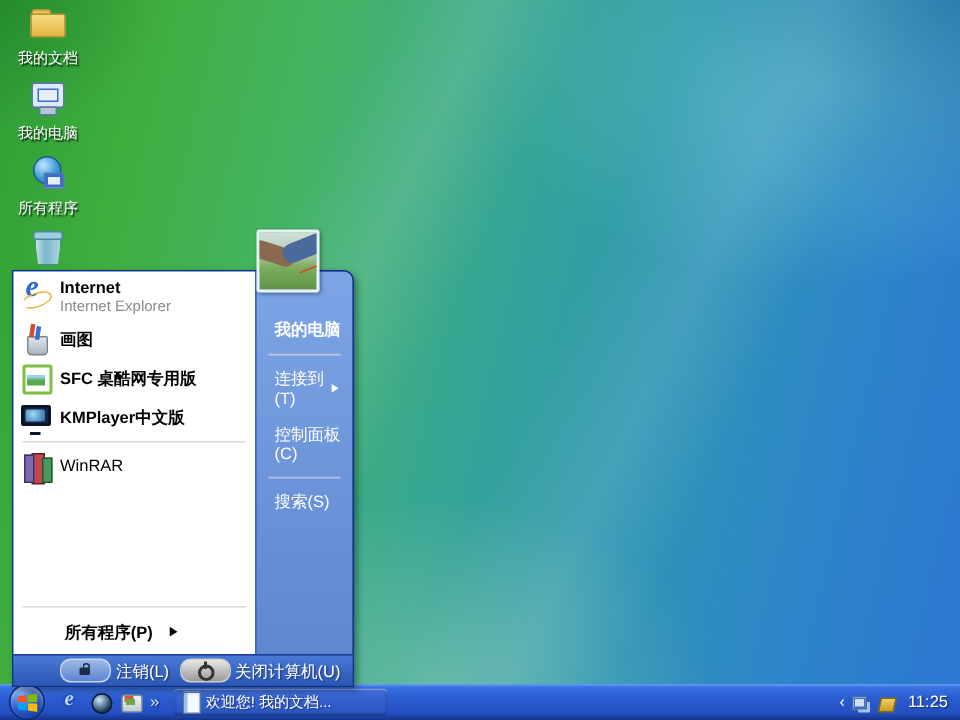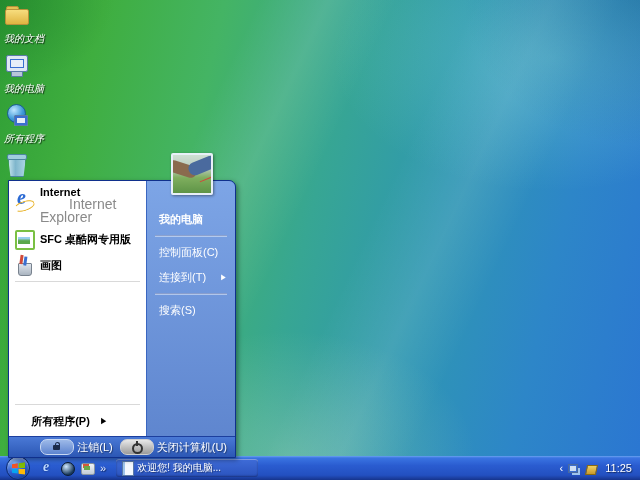--- a/index.html
+++ b/index.html
@@ -8,44 +8,44 @@
     background:
       radial-gradient(30% 30% at 0% 0%, rgba(0,70,20,.22), transparent 60%),
       radial-gradient(55% 45% at 86% 12%, rgba(150,232,228,.30), transparent 62%),
       radial-gradient(50% 55% at 100% 0%, rgba(10,88,120,.45), transparent 55%),
       radial-gradient(45% 40% at 45% 95%, rgba(190,226,184,.32), transparent 65%),
       linear-gradient(115deg, transparent 30%, rgba(255,255,255,.12) 38%, transparent 46%, transparent 55%, rgba(255,255,255,.10) 64%, transparent 72%),
       linear-gradient(103deg, #2f9e35 0%, #3fae3f 14%, #44b464 30%, #37a693 48%, #2f97b2 65%, #2d86c8 82%, #2b76d2 100%);
   }
   
   .dicons{position:absolute;left:4px;top:2px;width:60px;}
-  .dicon{width:56px;height:46px;margin-bottom:4px;cursor:default;font-style:italic;}
+  .dicon{width:56px;height:46px;margin-bottom:4px;text-align:center;cursor:default;}
   .dicon .lbl{display:block;margin-top:1px;font-size:10px;color:#fff;text-shadow:1px 1px 1px rgba(0,0,0,.8);line-height:11px;}
   .ig{display:inline-block;width:26px;height:26px;position:relative;}
   
   .i-folder::before{content:"";position:absolute;left:2px;top:4px;width:11px;height:5px;background:#e6c054;border:1px solid #b8923a;border-radius:2px 2px 0 0;}
   .i-folder::after{content:"";position:absolute;left:1px;top:7px;width:22px;height:14px;background:linear-gradient(#f7dd7e,#e0b441);border:1px solid #b8923a;border-radius:2px;}
   
   .i-comp::before{content:"";position:absolute;left:2px;top:3px;width:20px;height:15px;background:#e7eef8;border:1px solid #5a7ba8;border-radius:2px;box-shadow:inset 0 0 0 3px #dfe8f4, inset 0 0 0 4px #3a6fd0;}
   .i-comp::after{content:"";position:absolute;left:7px;top:19px;width:10px;height:4px;background:#b9c6da;border:1px solid #5a7ba8;border-radius:1px;}
   
   .i-net::before{content:"";position:absolute;left:3px;top:2px;width:17px;height:17px;border-radius:50%;background:radial-gradient(circle at 35% 30%, #bfe6ff, #3f9ad8 55%, #1f6cb0);border:1px solid #1c5c96;}
   .i-net::after{content:"";position:absolute;left:10px;top:13px;width:12px;height:9px;background:#e7eef8;border:1px solid #5a7ba8;border-radius:1px;box-shadow:inset 0 0 0 2px #3a6fd0;}
   
   .i-bin::before{content:"";position:absolute;left:4px;top:5px;width:16px;height:18px;background:linear-gradient(90deg,#bfe0ea,#7fb6cc 40%,#a9d4e2);border:1px solid #4c86a0;clip-path:polygon(0 0,100% 0,86% 100%,14% 100%);}
   .i-bin::after{content:"";position:absolute;left:3px;top:2px;width:18px;height:4px;background:#9fcede;border:1px solid #4c86a0;border-radius:2px;}
   
   .startmenu{position:absolute;left:8px;top:180px;width:226px;height:276px;border:1px solid #10308c;border-top-right-radius:7px;box-shadow:2px 2px 5px rgba(0,0,0,.4);background:#2f58b8;display:flex;flex-direction:column;z-index:5;}
   .sm-cols{flex:1;display:flex;min-height:0;}
-  .sm-left{width:137px;background:#fff;display:flex;flex-direction:column;padding:3px 0 0 0;}
+  .sm-left{width:161px;background:#fff;display:flex;flex-direction:column;padding:3px 0 0 0;}
   .sm-right{flex:1;background:linear-gradient(#7da5e6,#5f86cf);border-left:1px solid #3a66c0;border-top-right-radius:6px;padding:26px 0 0 0;}
   .sm-item{display:flex;align-items:center;gap:5px;padding:2px 4px;cursor:pointer;}
   .sm-item .t{font-size:11px;color:#000;}
   .sm-item .t b{font-weight:bold;}
-  .sm-item .sub{font-size:14px;color:#8a8a8a;margin-left:29px;}
+  .sm-item .sub{font-size:10px;color:#8a8a8a;}
   .two{line-height:12px;}
   .i16{display:inline-block;width:22px;height:22px;position:relative;flex:0 0 22px;}
   .sm-sep{height:1px;background:#d9d9d9;margin:3px 6px;}
   .sm-spacer{flex:1;}
   .allprog{display:flex;align-items:center;justify-content:center;gap:10px;padding:6px 16px 7px 0;cursor:pointer;}
   .allprog .t{font-size:11px;font-weight:bold;color:#000;}
   .allprog .arr{font-size:8px;color:#000;}
   .r-item{padding:5px 0 5px 12px;font-size:11px;color:#fff;cursor:pointer;display:flex;align-items:center;}
   .r-item.bold{font-weight:bold;}
   .r-sep{height:1px;background:rgba(255,255,255,.45);border-top:1px solid rgba(20,40,110,.25);margin:3px 8px;}
@@ -132,46 +132,54 @@
   <div class="startmenu">
     <div class="userpic"></div>
     <div class="sm-cols">
       <div class="sm-left">
         <div class="sm-item two">
           <span class="i16 i-ie"></span>
           <span class="t"><b>Internet</b><br>
             <span class="sub">Internet Explorer</span></span>
         </div>
         <div class="sm-item">
+          <span class="i16 i-paint"></span>
+          <span class="t" style="font-weight:bold">画图</span>
+        </div>
+        <div class="sm-item">
           <span class="i16 i-sfc"></span>
           <span class="t" style="font-weight:bold">SFC 桌酷网专用版</span>
         </div>
         <div class="sm-item">
-          <span class="i16 i-paint"></span>
-          <span class="t" style="font-weight:bold">画图</span>
+          <span class="i16 i-km"></span>
+          <span class="t" style="font-weight:bold">KMPlayer中文版</span>
         </div>
         <div class="sm-sep"></div>
+        <div class="sm-item">
+          <span class="i16 i-rar"></span>
+          <span class="t">WinRAR</span>
+        </div>
         <div class="sm-spacer"></div>
         <div class="sm-sep"></div>
         <div class="allprog">
           <span class="t">所有程序(P)</span>
           <span class="arr">▶</span>
         </div>
       </div>
       <div class="sm-right">
         <div class="r-item bold">
           <span>我的电脑</span>
         </div>
         <div class="r-sep"></div>
         <div class="r-item">
-          <span>控制面板(C)</span>
-        </div>
-        <div class="r-item">
           <span>连接到(T)</span>
           <span class="r-arr">▶</span>
+        </div>
+        <div class="r-item">
+          <span>控制面板(C)</span>
         </div>
         <div class="r-sep"></div>
         <div class="r-item">
           <span>搜索(S)</span>
         </div>
       </div>
     </div>
     <div class="sm-bottom">
       <span class="pillbtn lockbtn"></span>
       <span class="btxt">注销(L)</span>
@@ -190,21 +198,21 @@
       </svg>
     </div>
     <div class="ql">
       <span class="qlicon q-ie"></span>
       <span class="qlicon q-globe"></span>
       <span class="qlicon q-desk"></span>
       <span class="qmore">»</span>
     </div>
     <div class="taskbtn">
       <span class="ticon"></span>
-      <span class="t">欢迎您! 我的电脑...</span>
+      <span class="t">欢迎您! 我的文档...</span>
     </div>
     <div class="tray">
       <span class="chev">‹</span>
       <span class="trayicon tr-net"></span>
       <span class="trayicon tr-ime"></span>
       <span class="clock">11:25</span>
     </div>
   </div>
 
 </div>

